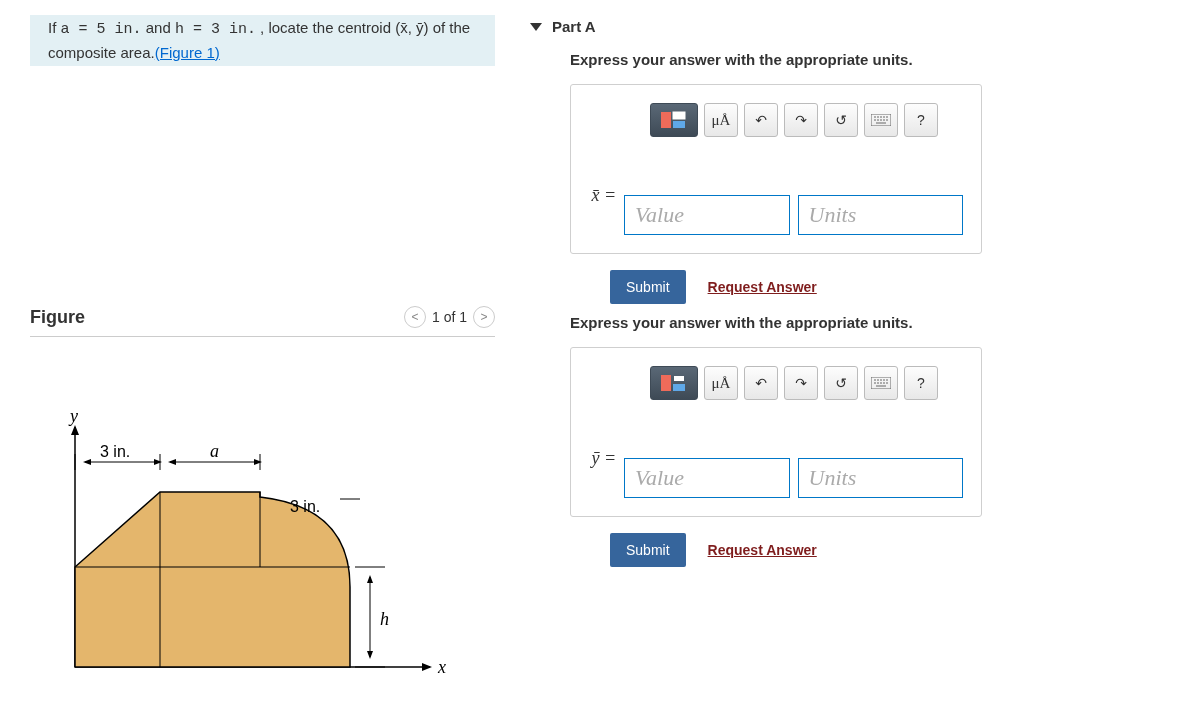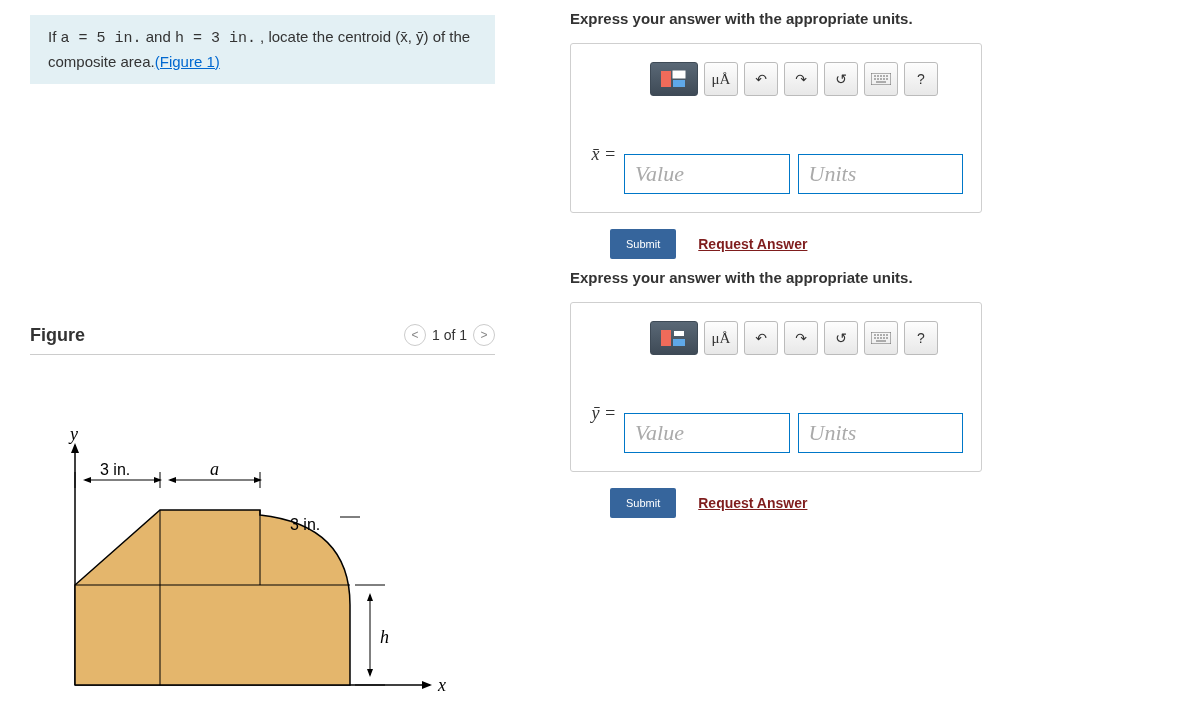--- a/index.html
+++ b/index.html
@@ -1,20 +1,20 @@
 <!DOCTYPE html>
 <html><head>
 <meta charset="utf-8">
 <style>
   * { box-sizing: border-box; margin: 0; padding: 0; }
   body { font-family: Arial, Helvetica, sans-serif; font-size: 15px; color: #333; background: #fff; width: 1200px; height: 702px; position: relative; }
   .left-col { position: absolute; left: 30px; top: 15px; width: 465px; }
   .right-col { position: absolute; left: 530px; top: 0; width: 640px; }
 
-  .problem-box { background: #e3f0f4; padding: 11px 18px; line-height: 1.5; font-size: 15px; }
+  .problem-box { background: #e3f0f4; padding: 2px 18px; line-height: 1.5; font-size: 15px; }
   .mono { font-family: 'Courier New', monospace; }
   .link { color: #0068d0; text-decoration: underline; cursor: pointer; }
 
   .figure-section { margin-top: 240px; }
   .figure-header { display: flex; align-items: flex-end; justify-content: space-between; border-bottom: 1px solid #ccc; padding-bottom: 8px; }
   .figure-title { font-size: 18px; font-weight: bold; }
   .figure-pager { display: flex; align-items: center; gap: 6px; font-size: 14px; }
   .pager-btn { width: 22px; height: 22px; border: 1px solid #ccc; border-radius: 50%; display: flex; align-items: center; justify-content: center; font-size: 12px; color: #888; cursor: pointer; background:#fff;}
   .figure-img { margin-top: 60px; }
 
@@ -29,21 +29,21 @@
   .tool-btn { width: 34px; height: 34px; border: 1px solid #bbb; border-radius: 3px; background: linear-gradient(#fdfdfd,#e8e8e8); display: flex; align-items: center; justify-content: center; font-size: 14px; cursor: pointer; }
   .tool-btn.templates { width: 48px; background: linear-gradient(#5a6876,#3e4a56); border-color:#3e4a56; }
   .tool-btn.units-btn { font-family: serif; font-size: 15px; }
   .input-row { display: flex; align-items: center; gap: 8px; }
   .equals { font-family: serif; font-style: italic; font-size: 18px; width: 32px; text-align:right; white-space: nowrap;}
   .val-input, .unit-input { height: 40px; border: 1px solid #0077c8; font-family: serif; font-style: italic; font-size: 22px; color: #aaa; padding: 0 10px; display:flex; align-items:center;margin-top:40px;}
   .val-input { width: 170px; }
   .unit-input { width: 170px; }
 
   .submit-row { margin-top: 16px; display:flex; align-items:center; gap: 22px; margin-left:40px;}
-  .submit-btn { background: #36659c; color: #fff; border: none; padding: 9px 16px; font-size: 11px; cursor: pointer; border-radius:2px;}
+  .submit-btn { background: #36659c; color: #fff; border: none; padding: 9px 16px; font-size: 14px; cursor: pointer; border-radius:2px;}
   .req-link { color: #7f1d1d; text-decoration: underline; font-weight: bold; font-size: 14px; cursor: pointer; }
 
   .part-b { margin-top: 26px; }
 </style>
 </head>
 <body>
 
 <div class="left-col">
   <div class="problem-box">
     <span>If </span><span class="mono">a = 5 in.</span><span> and </span><span class="mono">h = 3 in.</span><span> , locate the centroid (x̄, ȳ) of the composite area.</span><span class="link">(Figure 1)</span>
@@ -95,20 +95,24 @@
         <line x1="325" y1="170" x2="355" y2="170" stroke="#000"></line>
         <line x1="325" y1="270" x2="355" y2="270" stroke="#000"></line>
         <text x="350" y="228" font-style="italic" font-family="serif" font-size="18">h</text>
       </svg>
     </div>
   </div>
 </div>
 
 <div class="right-col">
 
+  <div class="part-header">
+    <div class="caret"></div>
+    <span>Part A</span>
+  </div>
   <div class="part-body">
     <p class="instr"><strong>Express your answer with the appropriate units.</strong></p>
 
     <div class="answer-box">
       <div class="toolbar">
         <div class="tool-btn templates">
           <svg width="30" height="20">
               <rect x="2" y="2" width="10" height="16" fill="#ef6b5a"></rect>
               <rect x="14" y="2" width="12" height="7" fill="#fff" stroke="#fff" stroke-width="0"></rect>
               <rect x="14" y="2" width="12" height="7" fill="none" stroke="#fff"></rect>

